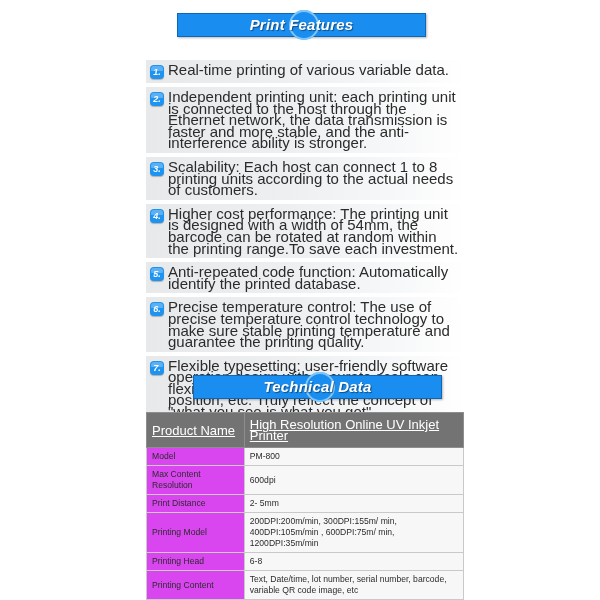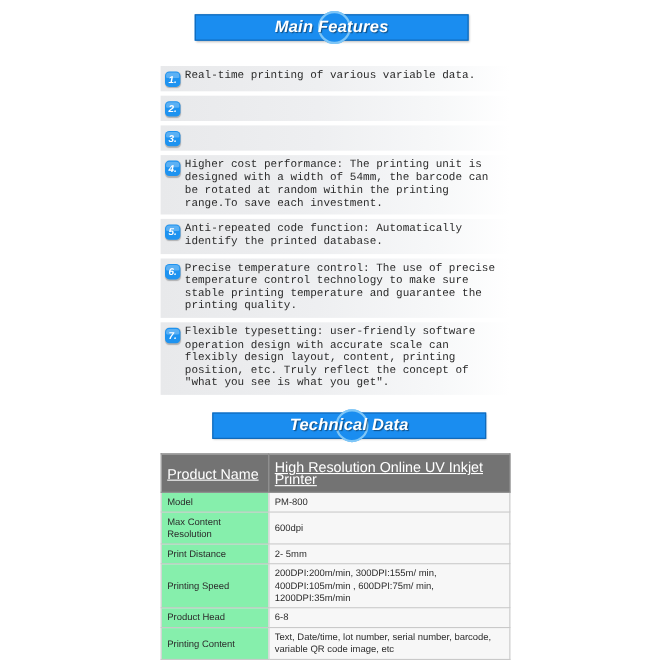--- a/index.html
+++ b/index.html
@@ -93,45 +93,44 @@
   }
   .badge::after{
     content:"";
     position:absolute;
     left:1px;top:1px;right:1px;height:5px;
     background:rgba(255,255,255,.28);
     border-radius:3px 3px 1px 1px;
   }
   .feature-text{
     flex:1 1 auto;
-    font-size:10px;
+    font-size:15px;
     line-height:11.6px;
     color:#2b2b2b;
     padding-top:1px;
-    font-family:Liberation Mono, monospace;
   }
 
   
   .tdata{
     position:absolute;
     left:146px;
     top:412px;
     width:318px;
     border-collapse:collapse;
     border:1px solid #9a9a9a;
     background:#ffffff;
   }
   .tdata td{
     border:1px solid #c9c9c9;
     padding:3px 5px;
     font-size:8.6px;
     line-height:11px;
     color:#2b2b2b;
     vertical-align:middle;
-    background:#86efac;
+    background:#d946ef;
   }
   .tdata td.val{ background:#f7f7f7; }
   .tdata tr.head td{
     background:#737373;
     color:#ffffff;
     font-size:13px;
     font-weight:normal;
     padding:6px 5px;
     border-color:#8e8e8e;
     text-decoration:underline;
@@ -139,36 +138,38 @@
   .tdata col.c1{width:98px;}
   .tdata col.c2{width:220px;}
 </style>
 </head>
 <body>
 
 <div class="banner-wrap">
   <div class="banner-circle lower"></div>
   <div class="banner"></div>
   <div class="banner-circle"></div>
-  <div class="banner-text">Main Features</div>
+  <div class="banner-text">Print Features</div>
 </div>
 
 <div class="features">
 
   <div class="feature-row">
     <div class="badge">1.</div>
     <div class="feature-text">Real-time printing of various variable data.</div>
   </div>
 
   <div class="feature-row">
     <div class="badge">2.</div>
+    <div class="feature-text">Independent printing unit: each printing unit is connected to the host through the Ethernet network, the data transmission is faster and more stable, and the anti-interference ability is stronger.</div>
   </div>
 
   <div class="feature-row">
     <div class="badge">3.</div>
+    <div class="feature-text">Scalability: Each host can connect 1 to 8 printing units according to the actual needs of customers.</div>
   </div>
 
   <div class="feature-row">
     <div class="badge">4.</div>
     <div class="feature-text">Higher cost performance: The printing unit is designed with a width of 54mm, the barcode can be rotated at random within the printing range.To save each investment.</div>
   </div>
 
   <div class="feature-row">
     <div class="badge">5.</div>
     <div class="feature-text">Anti-repeated code function: Automatically identify the printed database.</div>
@@ -209,25 +210,25 @@
     </tr>
     <tr>
       <td>Max Content Resolution</td>
       <td class="val">600dpi</td>
     </tr>
     <tr>
       <td>Print Distance</td>
       <td class="val">2- 5mm</td>
     </tr>
     <tr>
-      <td>Printing Speed</td>
+      <td>Printing Model</td>
       <td class="val">200DPI:200m/min, 300DPI:155m/ min, 400DPI:105m/min , 600DPI:75m/ min, 1200DPI:35m/min</td>
     </tr>
     <tr>
-      <td>Product Head</td>
+      <td>Printing Head</td>
       <td class="val">6-8</td>
     </tr>
     <tr>
       <td>Printing Content</td>
       <td class="val">Text, Date/time, lot number, serial number, barcode, variable QR code image, etc</td>
     </tr>
 
   </tbody>
 </table>
 

